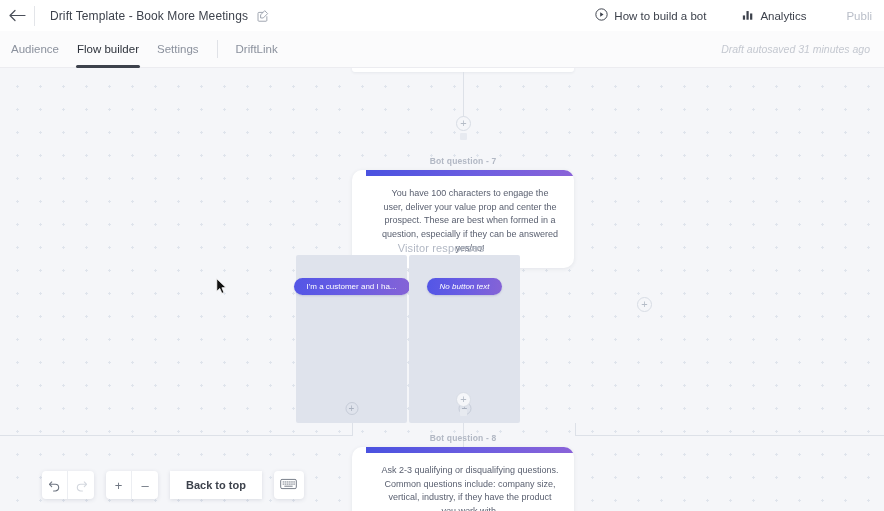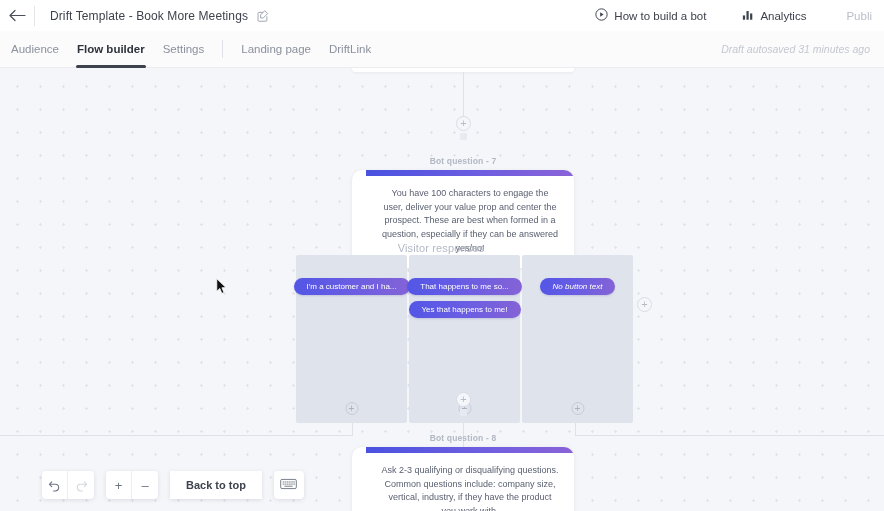--- a/index.html
+++ b/index.html
@@ -52,21 +52,21 @@
     background: #fbfbfc;
     border-bottom: 1px solid #ececf0;
     display: flex; align-items: center;
   }
   .tabs { display: flex; align-items: center; height: 37px; }
   .tab {
     position: relative; height: 37px; display: flex; align-items: center;
     font-size: 11.5px; color: #8b919d; padding: 0 9px; white-space: nowrap;
   }
   .tab:first-child { margin-left: 2px; }
-  .tab.active { color: #2d323b; font-weight: bold; }
+  .tab.active { color: #2d323b; font-weight: normal; }
   .tab.active::after {
     content: ""; position: absolute; left: 8px; right: 8px; bottom: 0;
     height: 2.5px; background: #3d424c; border-radius: 2px;
   }
   .tab-sep { width: 1px; height: 18px; background: #e0e2e7; margin: 0 9px; }
 
   .autosave {
     margin-left: auto; margin-right: 14px;
     font-size: 10.5px; font-style: italic; color: #c4c8d0; white-space: nowrap;
   }
@@ -250,23 +250,20 @@
       <span>Audience</span>
     </div>
     <div class="tab active">
       <span>Flow builder</span>
     </div>
     <div class="tab">
       <span>Settings</span>
     </div>
     <div class="tab-sep"></div>
     <div class="tab">
-      <span>Landing page</span>
-    </div>
-    <div class="tab">
       <span>DriftLink</span>
     </div>
   </div>
   <div class="autosave">Draft autosaved 31 minutes ago</div>
 </div>
 
 <div class="canvas">
 
   <div class="card-top-partial"></div>
 
@@ -280,25 +277,20 @@
       <div class="bq-bar"></div>
       <div class="bq-body">You have 100 characters to engage the user, deliver your value prop and center the prospect. These are best when formed in a question, especially if they can be answered yes/no!</div>
     </div>
   </div>
 
   <div class="vr-label" style="top:174px; left:-1px;">Visitor responses</div>
 
   <div class="vr-group" style="left:296px; top:187px; height:168px;">
     <div class="vr-col">
       <div class="pill">I'm a customer and I ha...</div>
-      <div class="vr-plus"></div>
-    </div>
-    <div class="vr-col">
-      <div class="pill">That happens to me so...</div>
-      <div class="pill">Yes that happens to me!</div>
       <div class="vr-plus"></div>
     </div>
     <div class="vr-col">
       <div class="pill italic">No button text</div>
       <div class="vr-plus"></div>
     </div>
   </div>
 
   <div class="plus-node" style="left:637px; top:229px;"></div>
 

